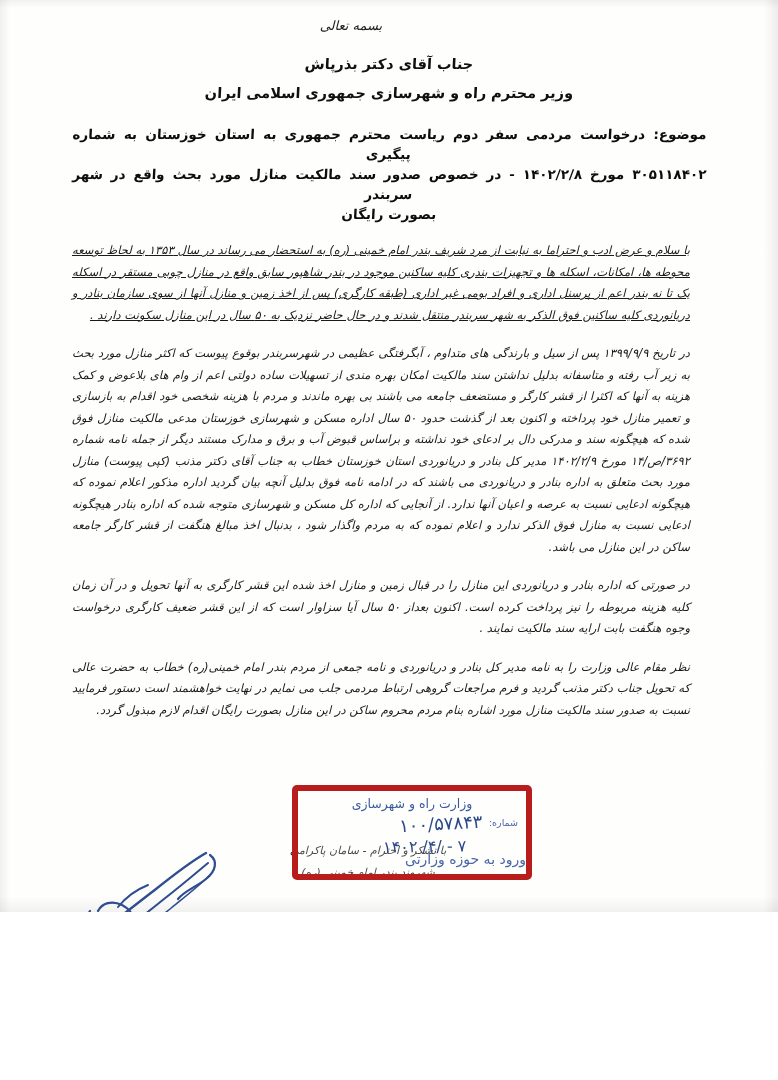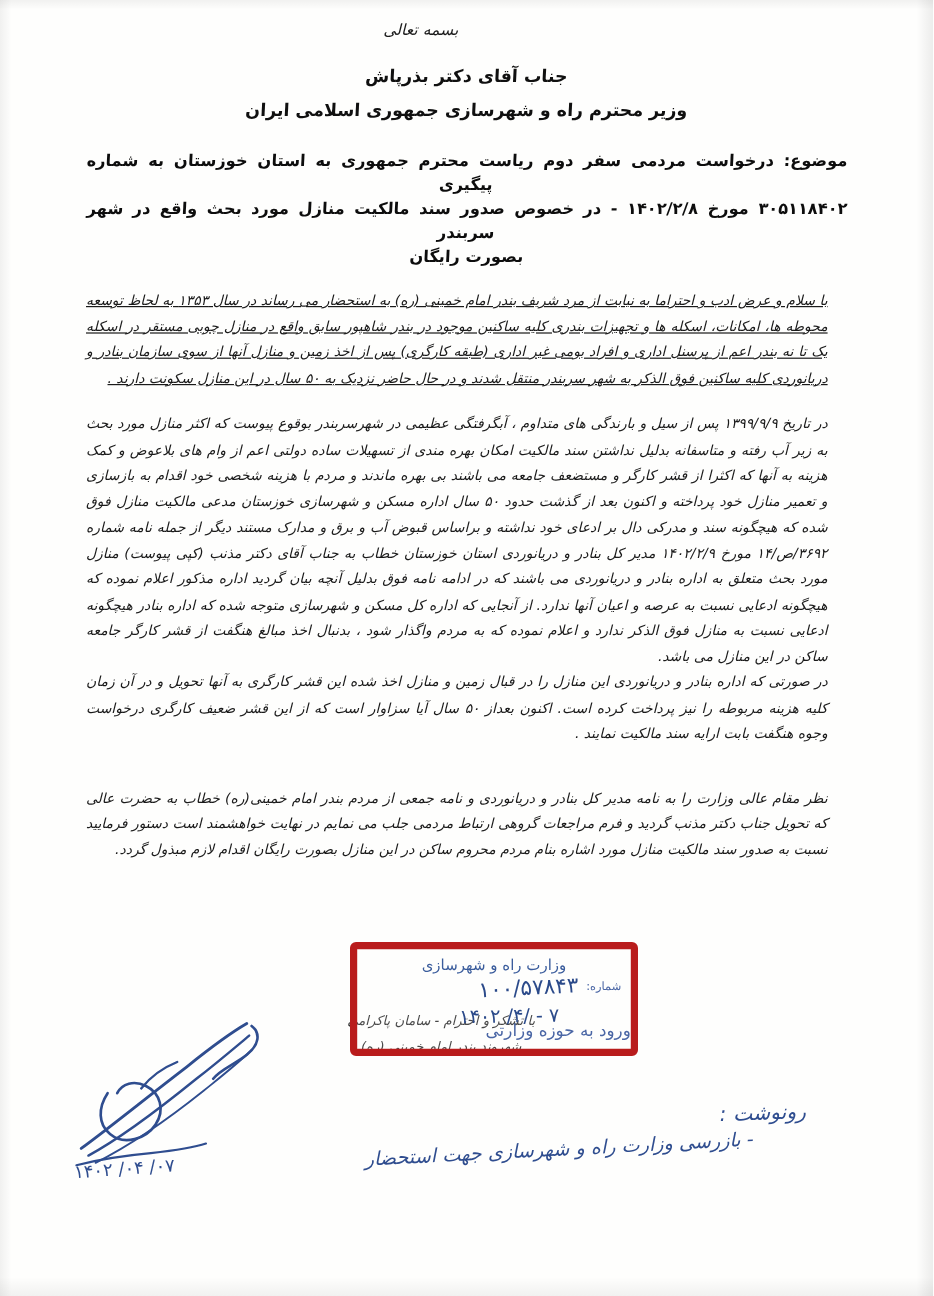--- a/index.html
+++ b/index.html
@@ -6,21 +6,21 @@
     margin: 0;
     padding: 0;
     background: #ffffff;
   }
   body {
     font-family: "DejaVu Sans", sans-serif;
   }
   .page {
     position: relative;
     width: 778px;
-    height: 1080px;
+    height: 912px;
     background: #fefefd;
     overflow: hidden;
     box-sizing: border-box;
   }
   
   .scan-edge-left {
     position: absolute; top: 0; left: 0; width: 10px; height: 100%;
     background: linear-gradient(to right, rgba(0,0,0,0.055), rgba(0,0,0,0));
     pointer-events: none;
   }
@@ -93,22 +93,22 @@
   }
   .para {
     font-size: 11.6px;
     line-height: 21.5px;
     color: #1a1a1a;
     text-align: justify;
     font-style: italic;
     letter-spacing: 0.1px;
   }
   .para.p1 { margin-bottom: 17px; text-decoration: underline; }
-  .para.p2 { }
-  .para.p3 { margin-bottom: 32px; }
+  .para.p2 { margin-bottom: 17px; }
+  .para.p3 { margin-bottom: 17px; }
 
   
   .closing {
     position: absolute;
     top: 840px;
     right: 300px;
     text-align: center;
     font-size: 11px;
     color: #1a1a1a;
     font-style: italic;

